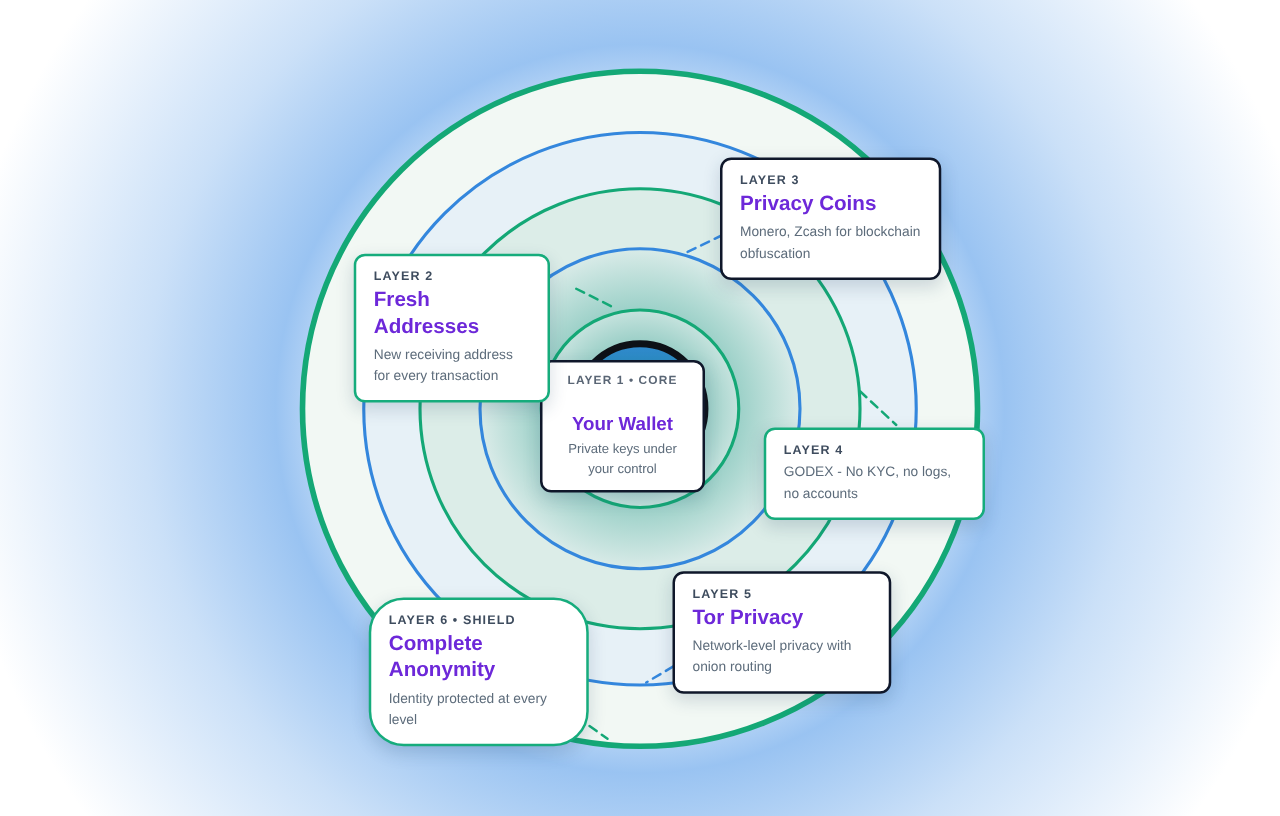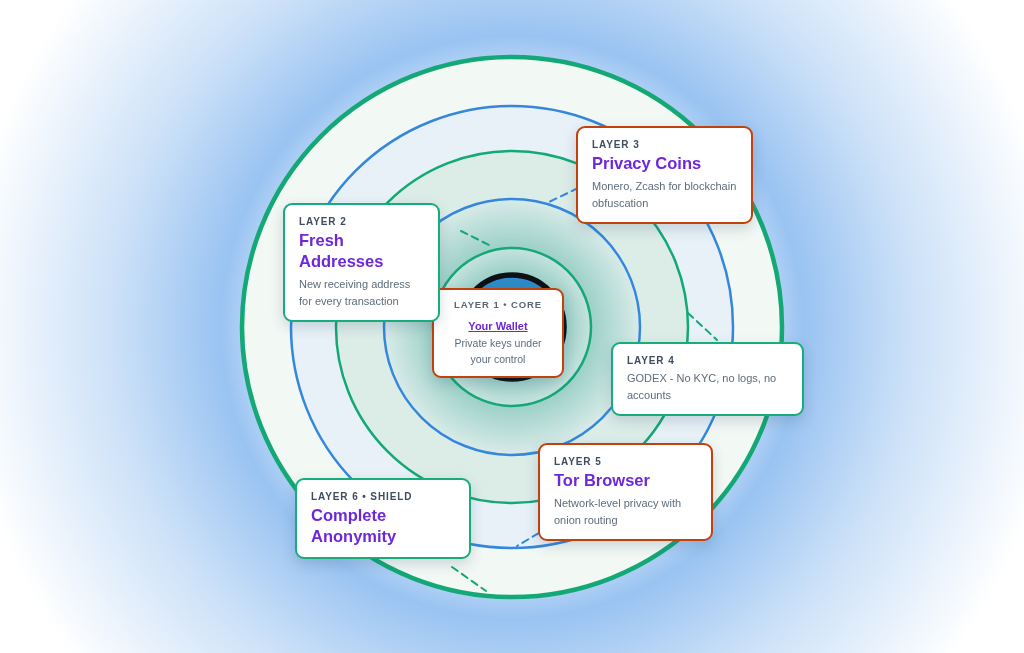--- a/index.html
+++ b/index.html
@@ -37,21 +37,21 @@
   }
   .card {
     position: absolute;
     background: #ffffff;
     border-radius: 9px;
     padding: 11px 14px 10px 14px;
     box-sizing: border-box;
     box-shadow: 0 5px 14px rgba(25, 60, 95, 0.18);
   }
   .card.accent-green { border: 2px solid #16ac7c; }
-  .card.accent-blue  { border: 2px solid #c2410c; }
+  .card.accent-blue  { border: 2px solid #0f172a; }
   .card .layer-label {
     font-size: 10px;
     font-weight: 700;
     letter-spacing: 0.9px;
     color: #3e4c5e;
   }
   .card .layer-title {
     font-size: 16.5px;
     font-weight: 700;
     color: #6d28d9;
@@ -62,29 +62,29 @@
     font-size: 11px;
     color: #5d6c7b;
     line-height: 1.55;
     margin-top: 4px;
   }
   .card.center-card {
     text-align: center;
     padding: 9px 10px 8px 10px;
   }
   .card.center-card .layer-label { font-size: 9.5px; color: #5a6675; }
-  .card.center-card .layer-title { font-size: 11px; margin-top: 9px; text-decoration: underline; }
+  .card.center-card .layer-title { font-size: 15px; margin-top: 20px; }
   .card.center-card .layer-desc  { font-size: 10.5px; margin-top: 2px; }
 
   #card-1 { left: 432px; top: 288px; width: 132px; }
   #card-2 { left: 283px; top: 203px; width: 157px; }
   #card-3 { left: 576px; top: 126px; width: 177px; }
-  #card-4 { left: 611px; top: 342px; width: 193px; }
-  #card-5 { left: 538px; top: 443px; width: 175px; }
-  #card-6 { left: 295px; top: 478px; width: 176px; }
+  #card-4 { left: 611px; top: 342px; width: 177px; }
+  #card-5 { left: 538px; top: 457px; width: 175px; }
+  #card-6 { left: 295px; top: 478px; width: 176px; border-radius: 28px; }
 </style>
 </head>
 <body>
 
 <div class="stage">
 
   <div class="glow"></div>
 
   <svg class="rings" width="1024" height="653" viewBox="0 0 1024 653">
     <defs>
@@ -134,22 +134,23 @@
     <div class="layer-desc">Monero, Zcash for blockchain obfuscation</div>
   </div>
 
   <div id="card-4" class="card accent-green">
     <div class="layer-label">LAYER 4</div>
     <div class="layer-desc">GODEX - No KYC, no logs, no accounts</div>
   </div>
 
   <div id="card-5" class="card accent-blue">
     <div class="layer-label">LAYER 5</div>
-    <div class="layer-title">Tor Browser</div>
+    <div class="layer-title">Tor Privacy</div>
     <div class="layer-desc">Network-level privacy with onion routing</div>
   </div>
 
   <div id="card-6" class="card accent-green">
     <div class="layer-label">LAYER 6 • SHIELD</div>
     <div class="layer-title">Complete Anonymity</div>
+    <div class="layer-desc">Identity protected at every level</div>
   </div>
 
 </div>
 
 </body></html>

